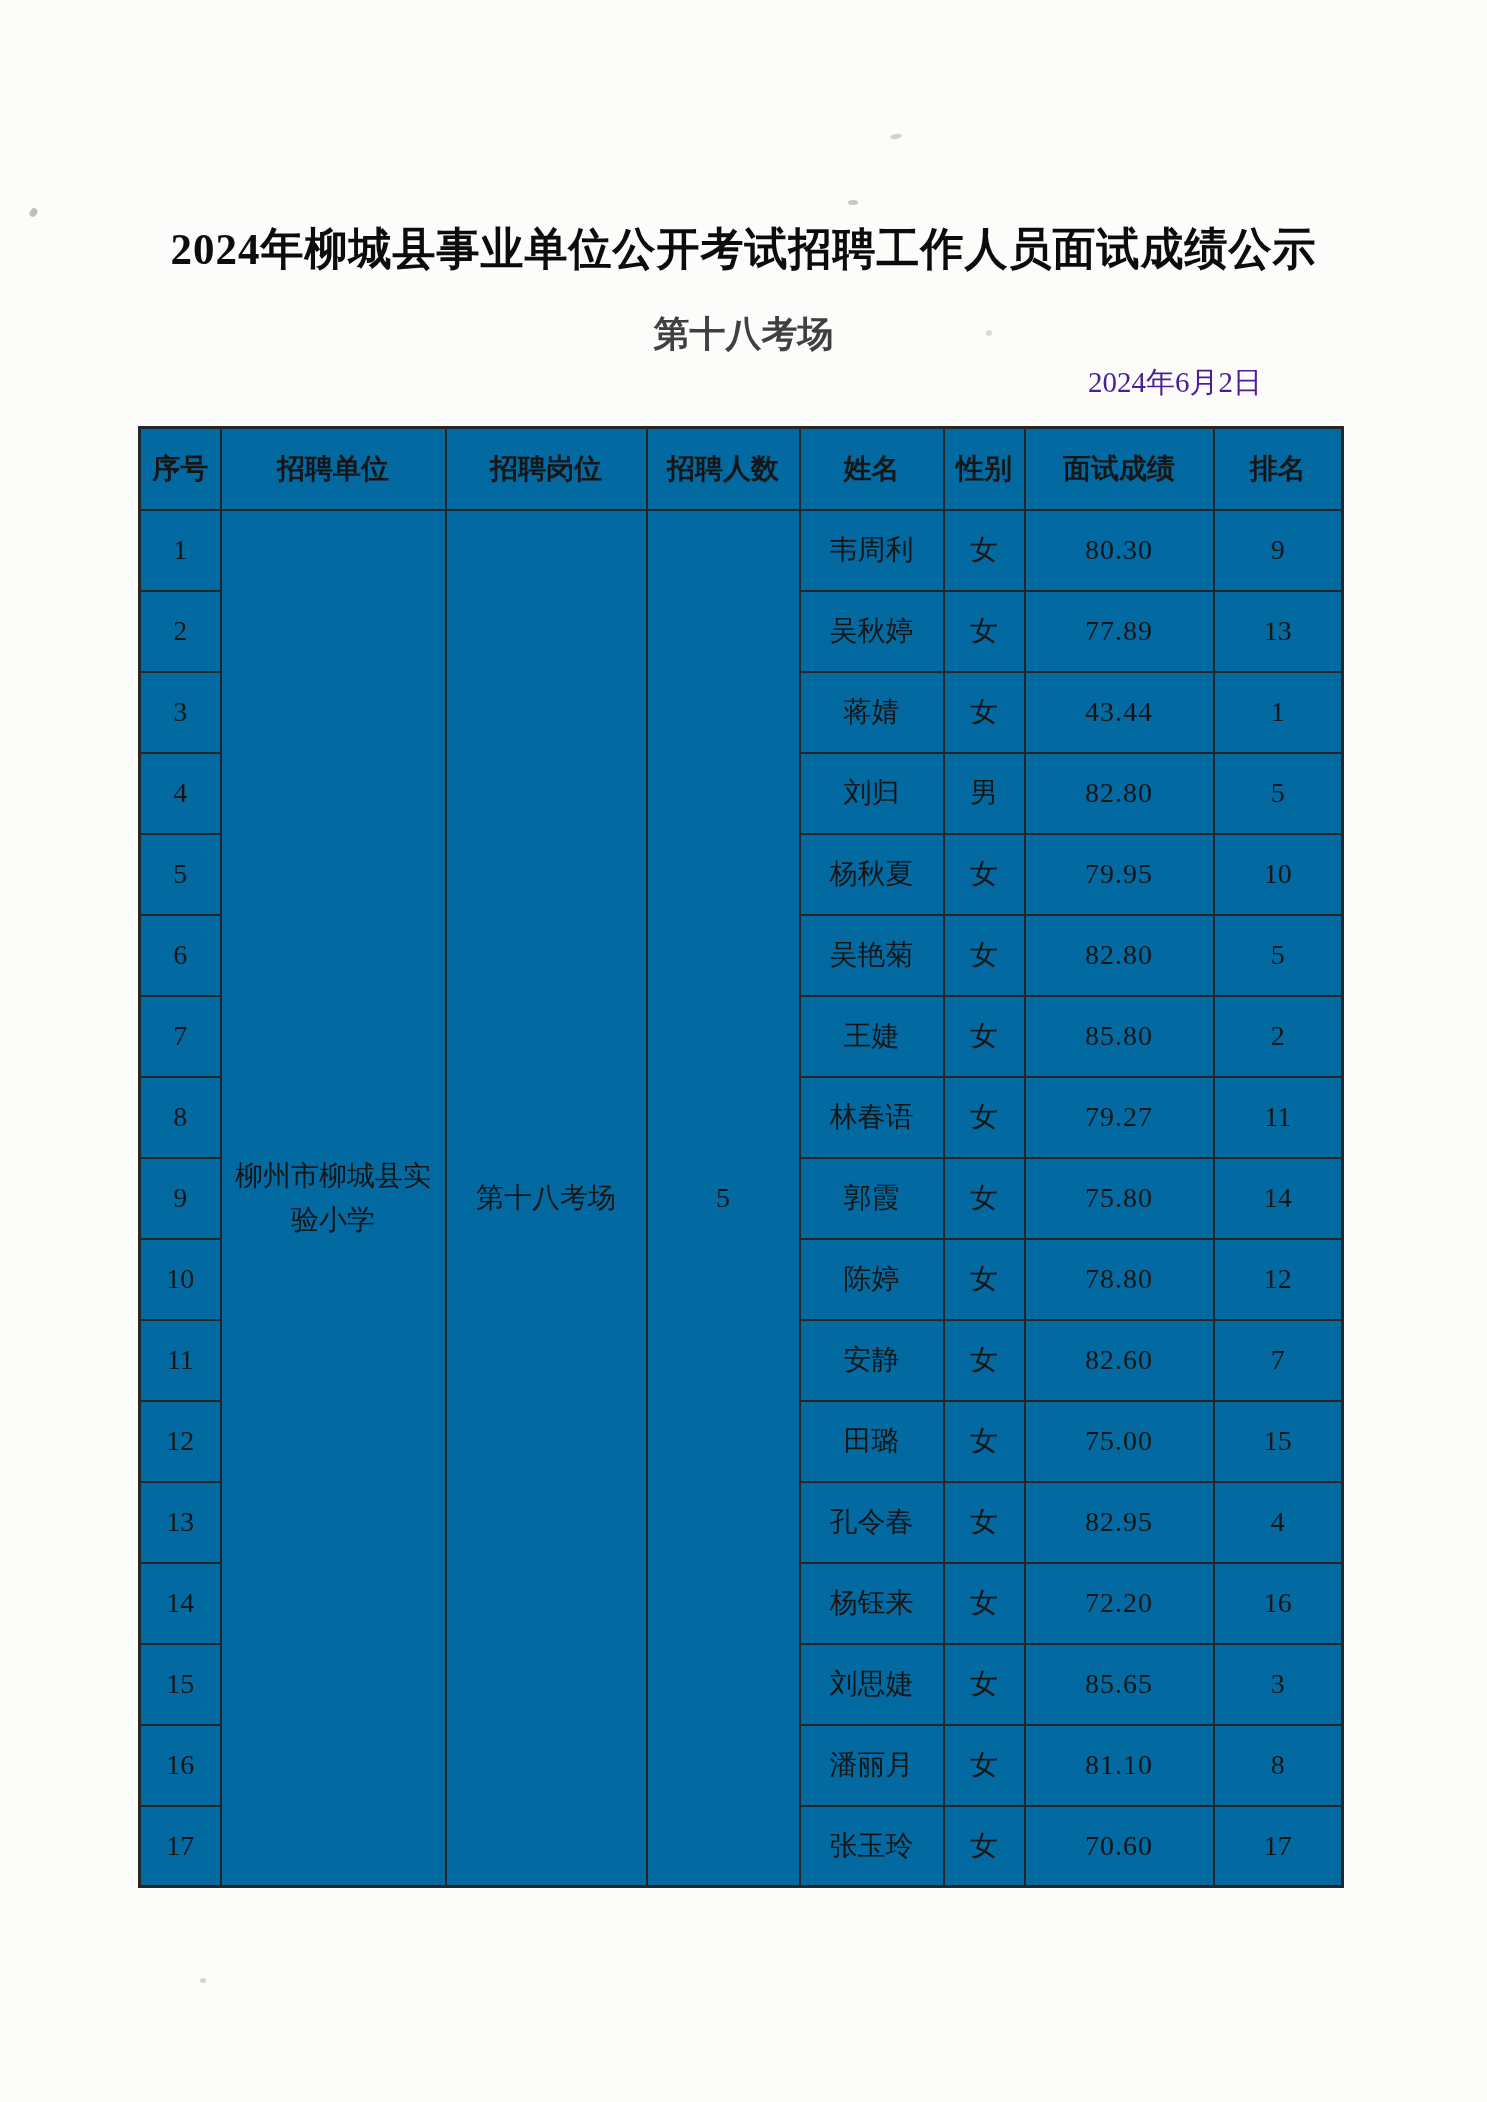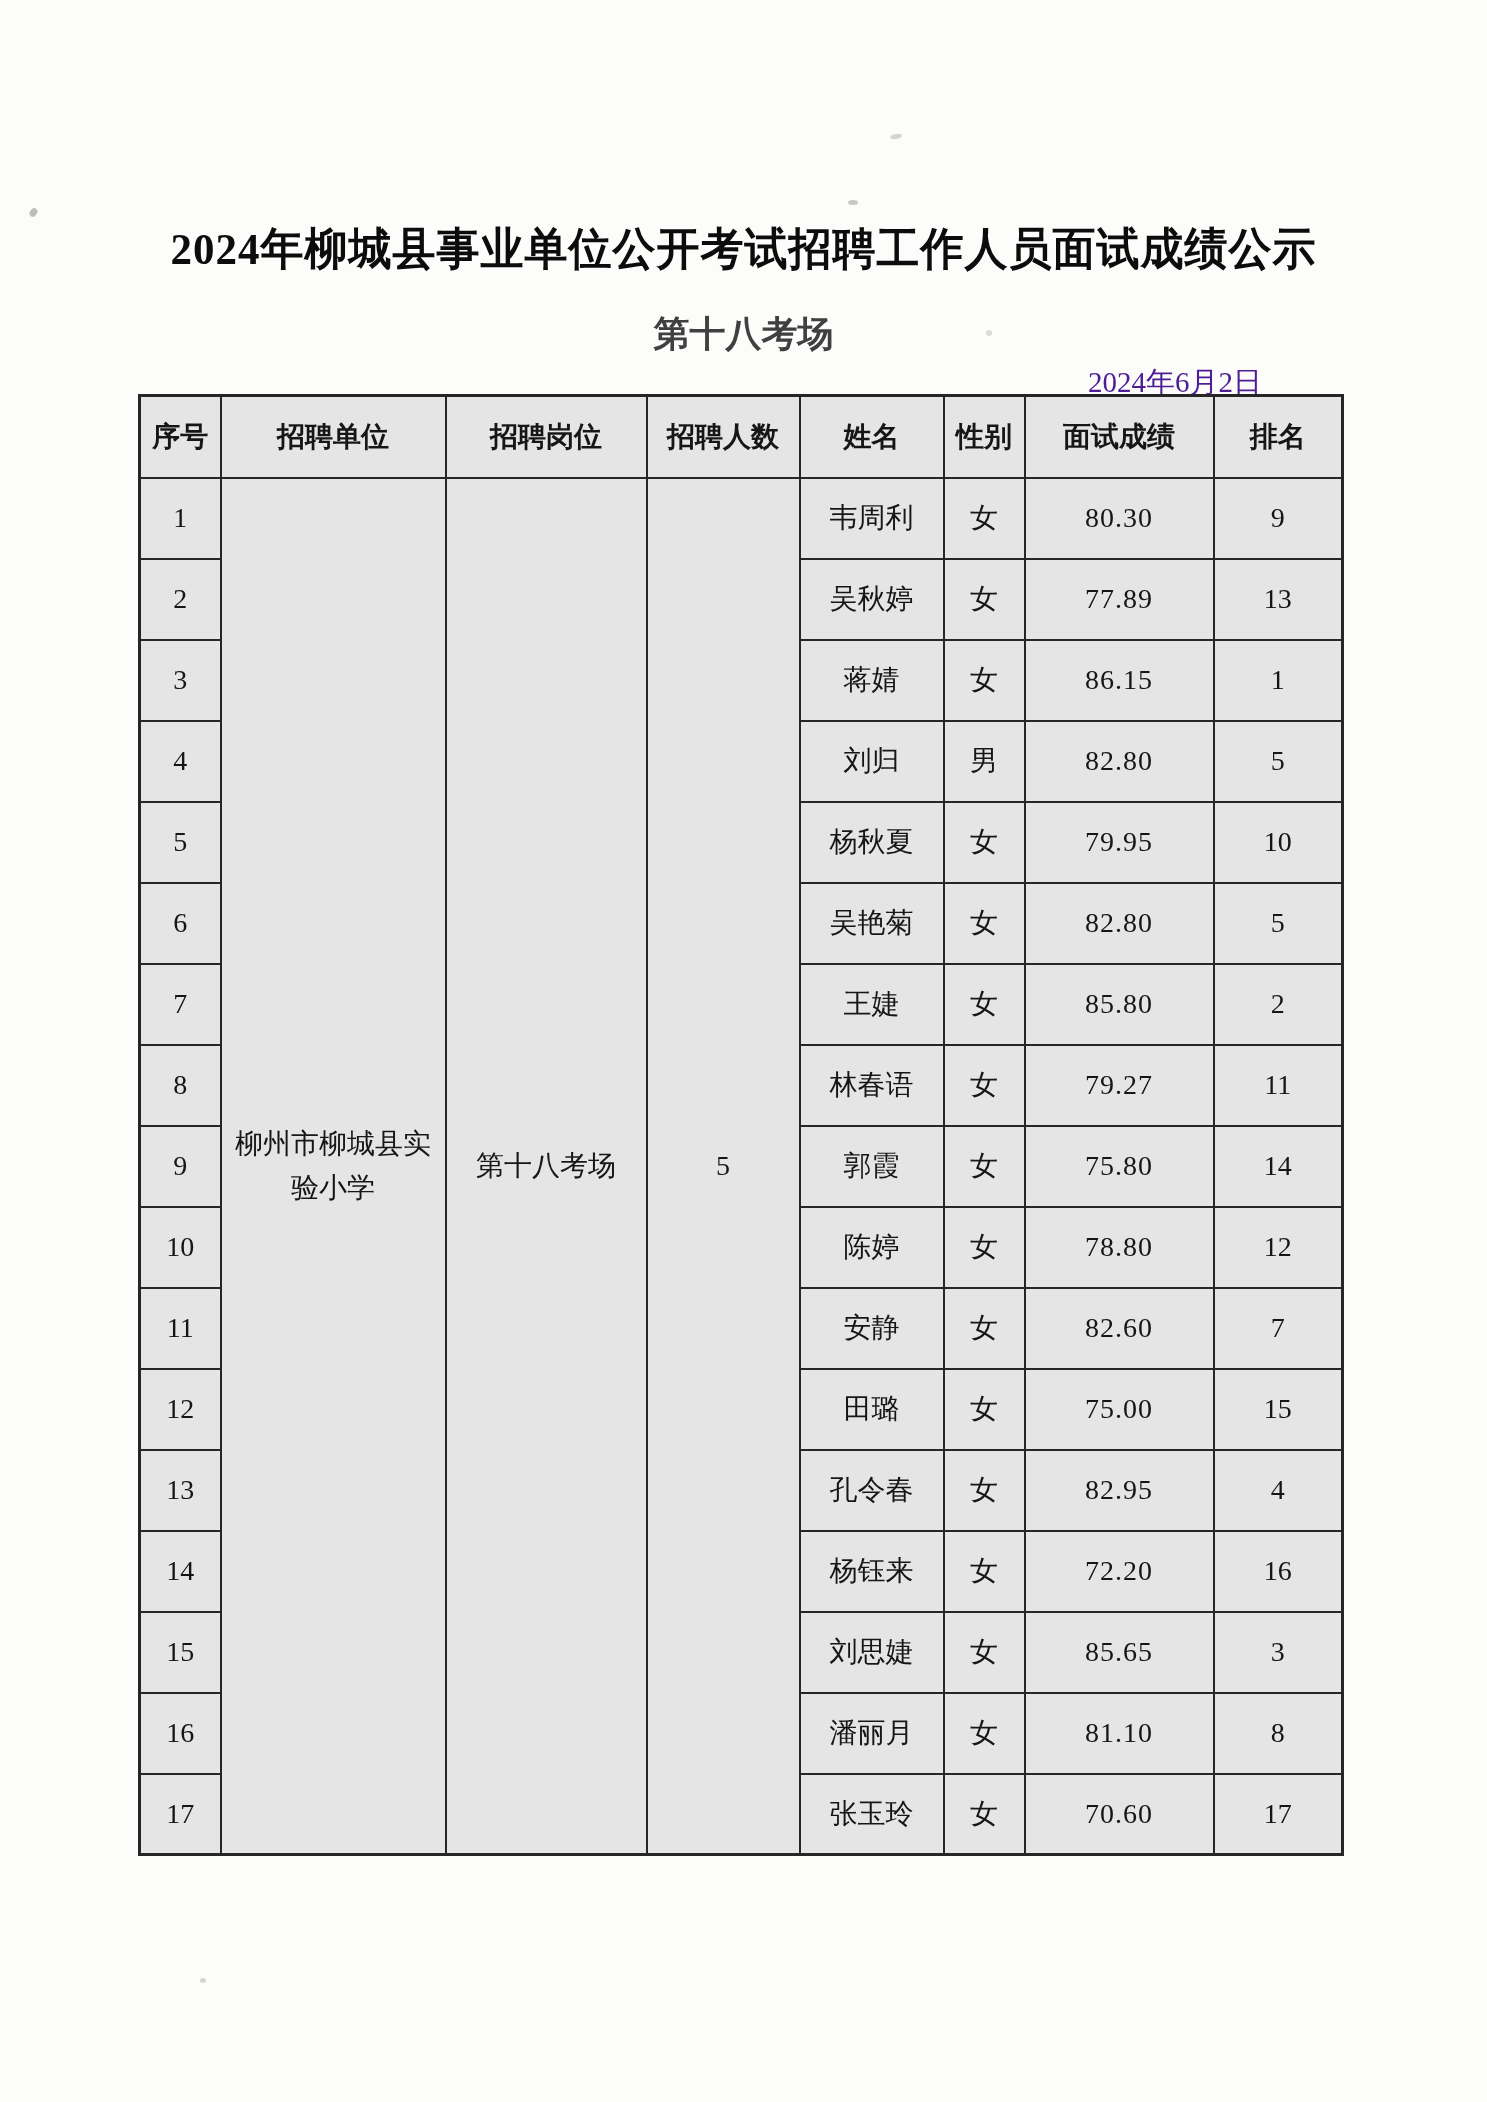--- a/index.html
+++ b/index.html
@@ -43,25 +43,25 @@
     top: 363px;
     left: 138px;
     width: 1124px;
     text-align: right;
     font-size: 29px;
     color: #4c1d95;
   }
   table.score-table {
     position: absolute;
     left: 138px;
-    top: 394px;
+    top: 426px;
     width: 1203px;
     border-collapse: collapse;
     table-layout: fixed;
-    background: #e5e5e5;
+    background: #0369a1;
   }
   table.score-table,
   table.score-table th,
   table.score-table td {
     border: 2px solid #262626;
   }
   table.score-table {
     border-width: 3px;
   }
   table.score-table th,
@@ -150,21 +150,21 @@
       <td class="c-no">2</td>
       <td class="c-name">吴秋婷</td>
       <td class="c-gender">女</td>
       <td class="c-score">77.89</td>
       <td class="c-rank">13</td>
     </tr>
         <tr>
       <td class="c-no">3</td>
       <td class="c-name">蒋婧</td>
       <td class="c-gender">女</td>
-      <td class="c-score">86.15</td>
+      <td class="c-score">43.44</td>
       <td class="c-rank">1</td>
     </tr>
         <tr>
       <td class="c-no">4</td>
       <td class="c-name">刘归</td>
       <td class="c-gender">男</td>
       <td class="c-score">82.80</td>
       <td class="c-rank">5</td>
     </tr>
         <tr>

